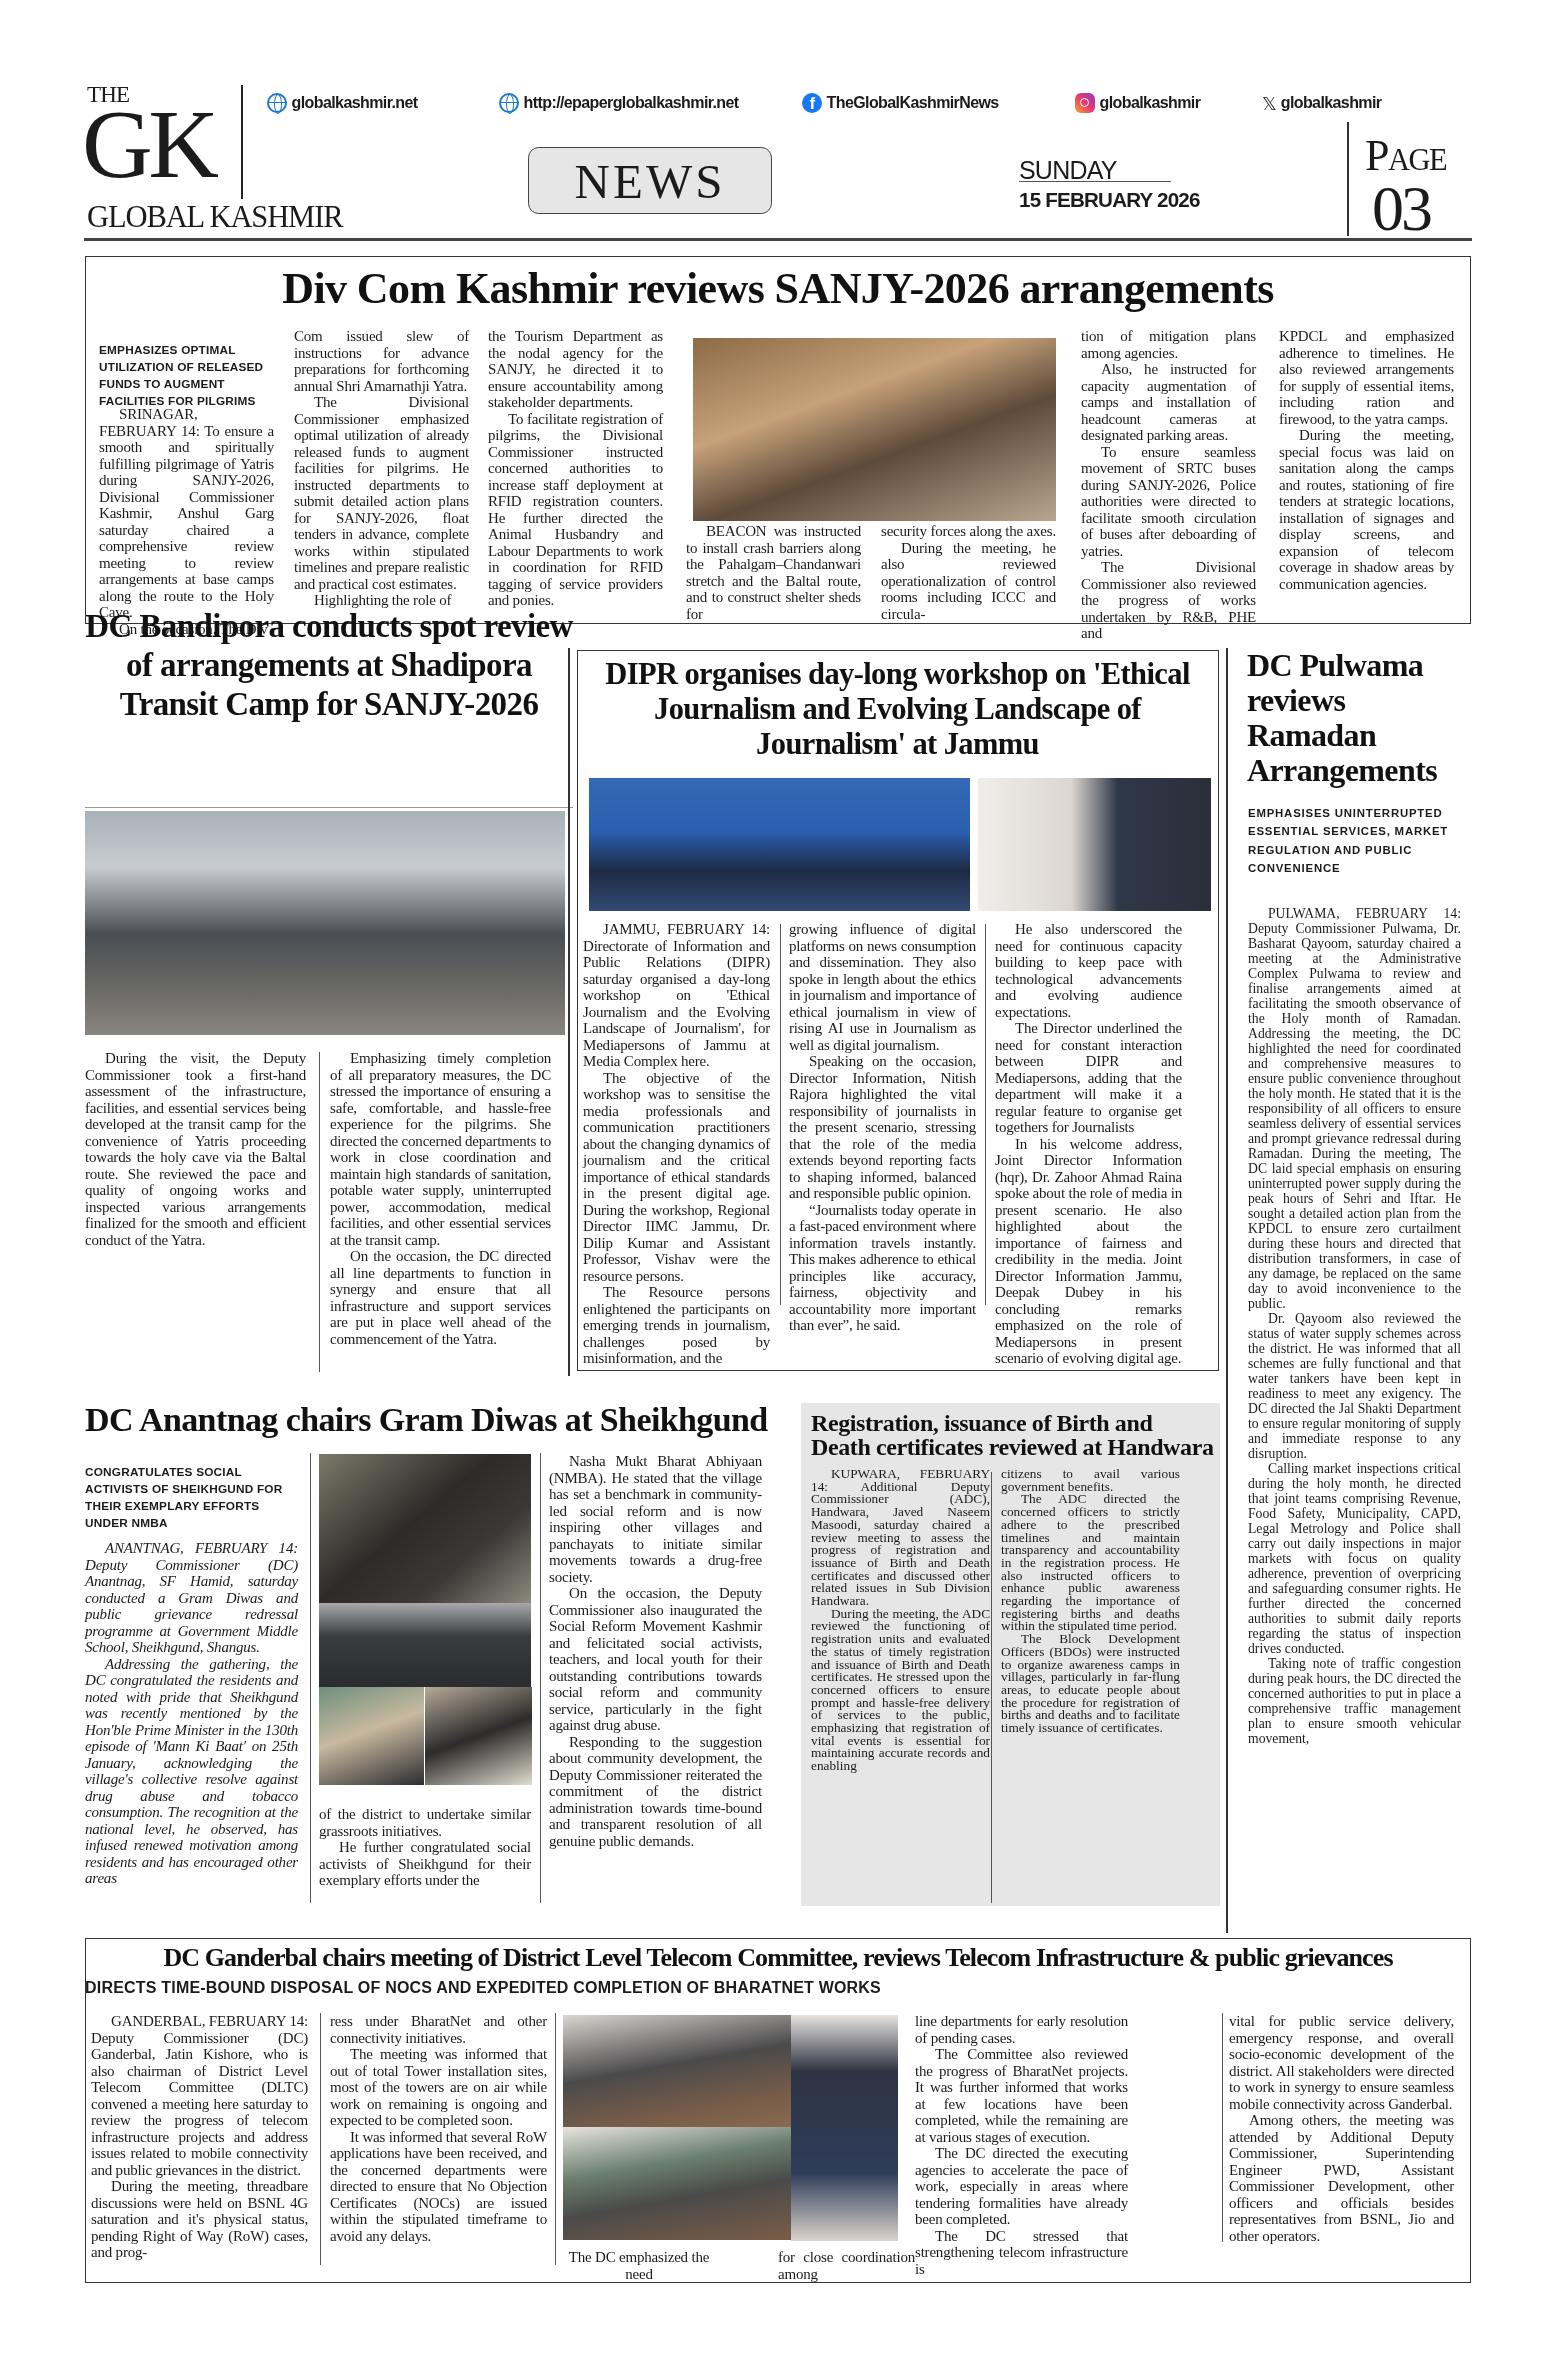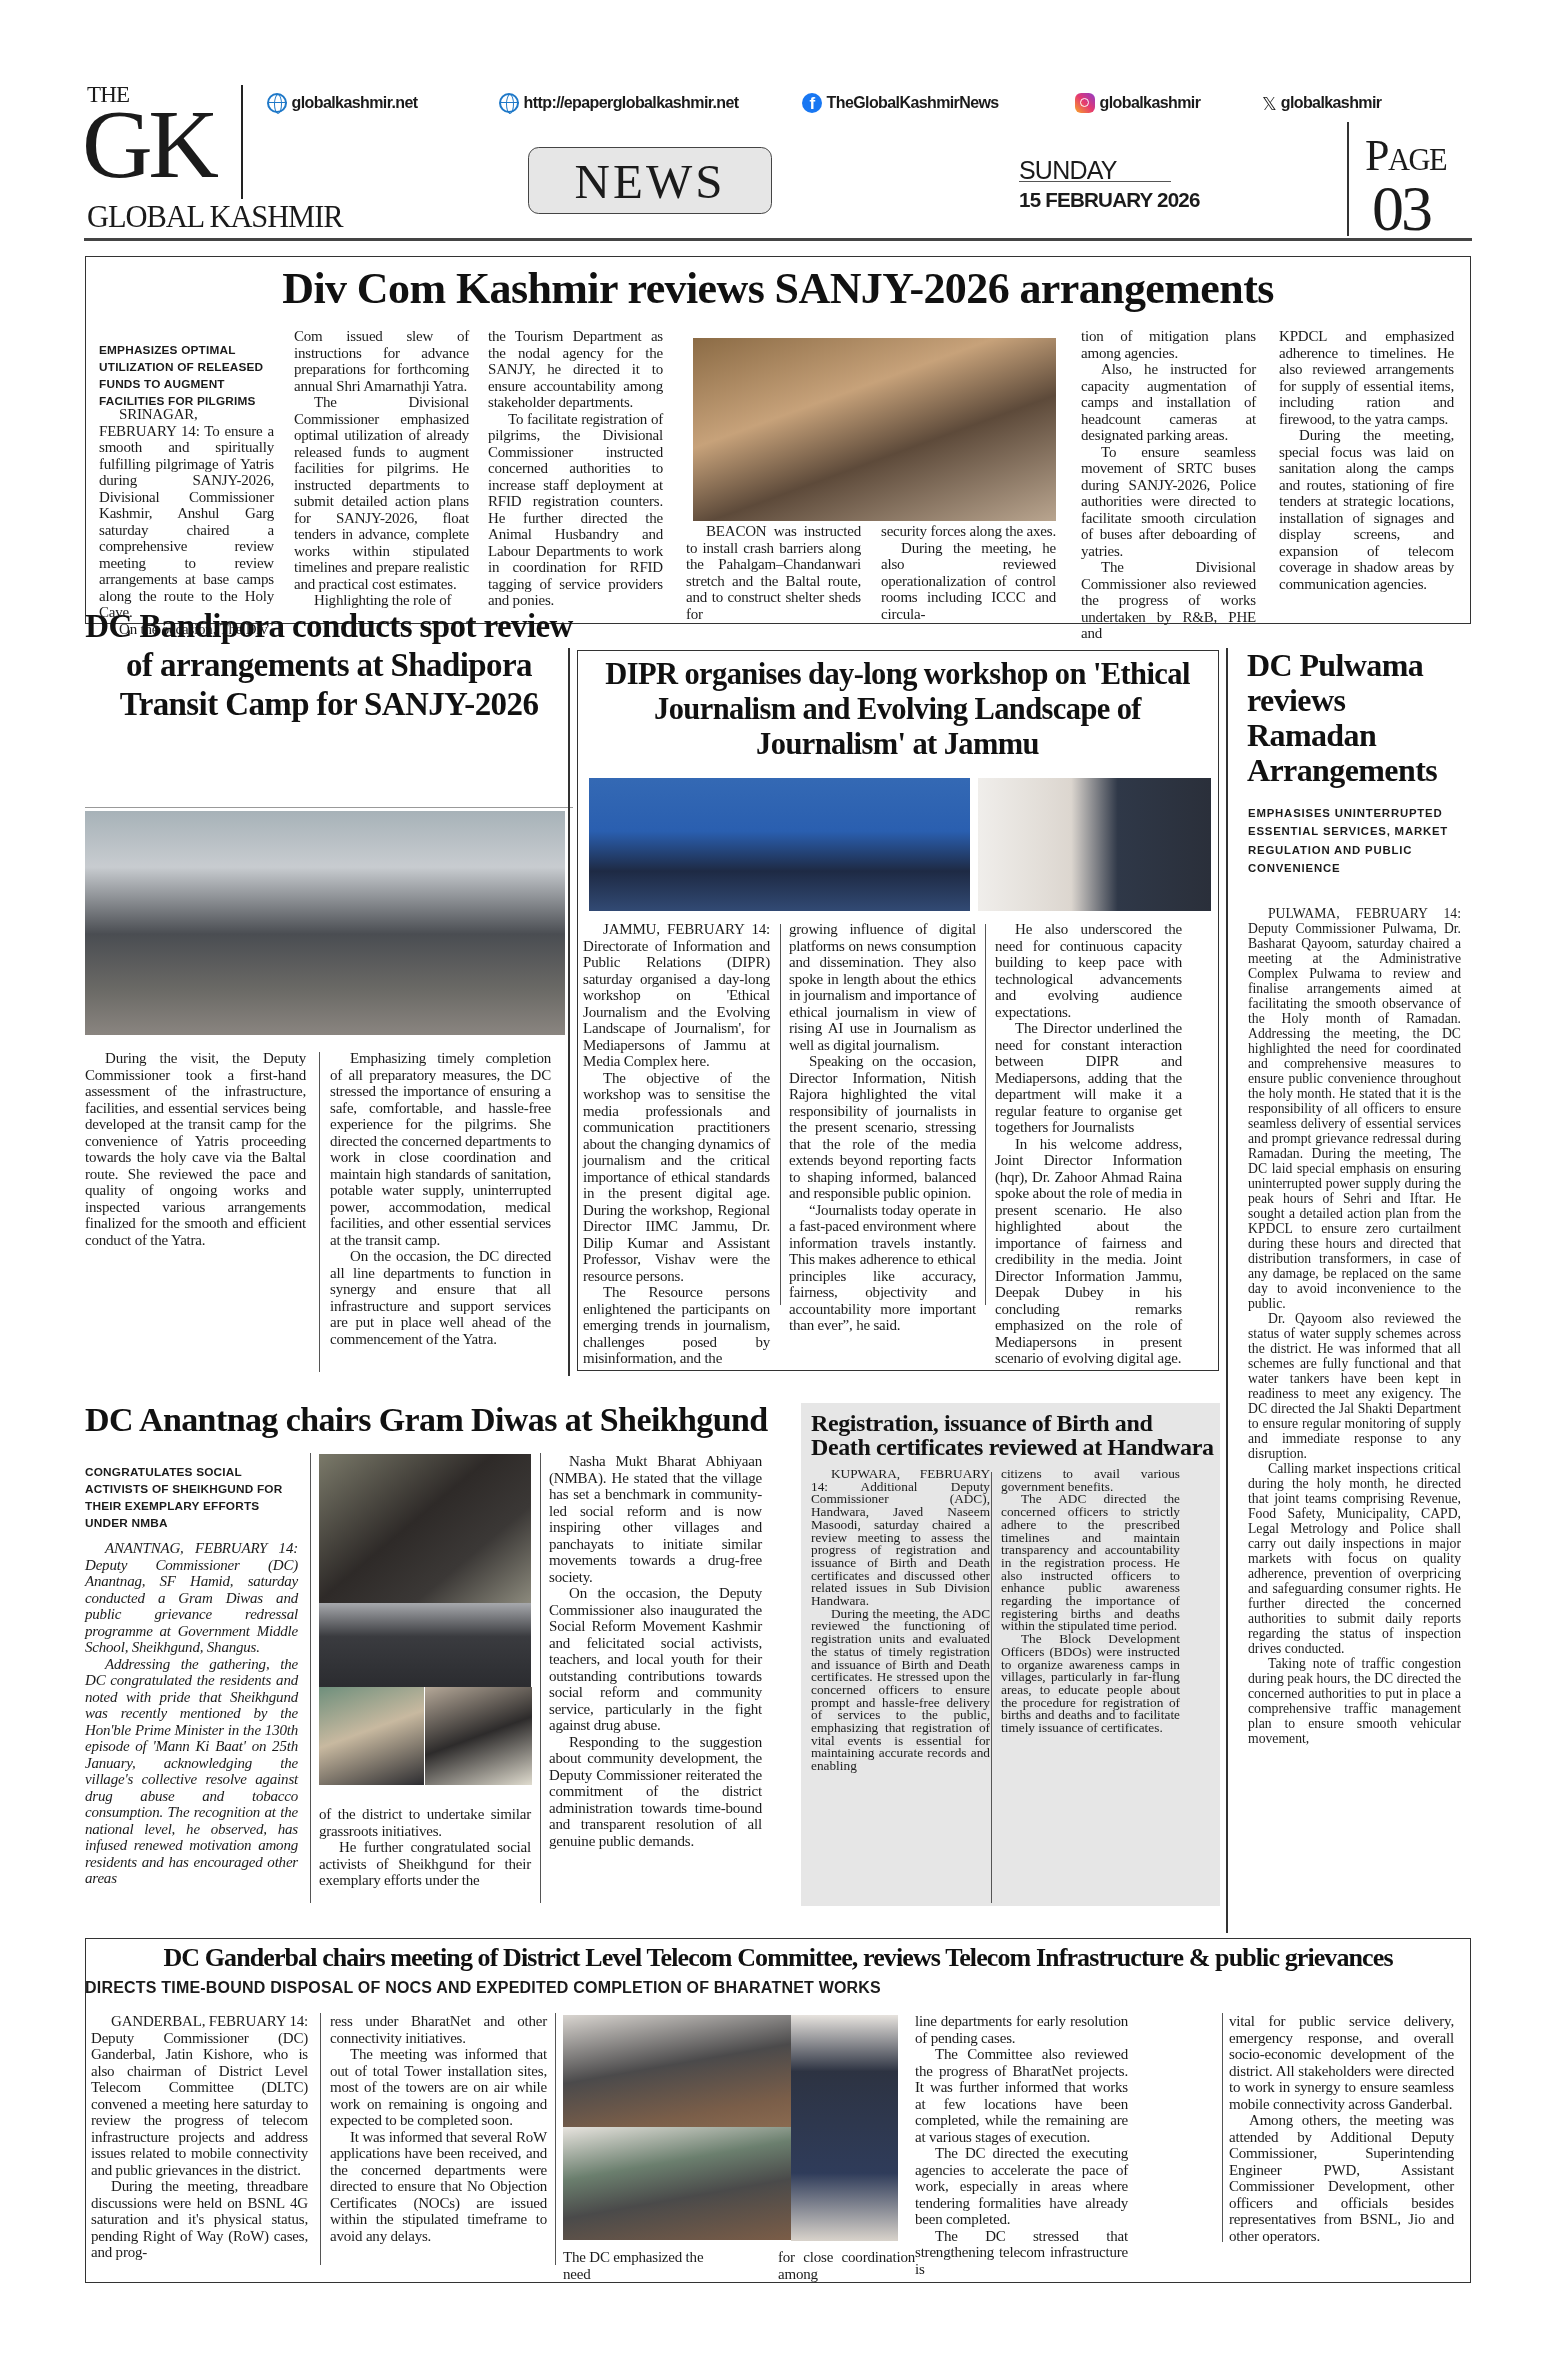--- a/index.html
+++ b/index.html
@@ -209,21 +209,21 @@
 <div class="vrule" style="left:320px; top:2013px; height:252px;"></div>
 <div class="col body-text" style="left:330px; top:2013px; width:217px;">
   <p style="text-indent:0">ress under BharatNet and other connectivity initiatives.</p>
     <p>The meeting was informed that out of total Tower installation sites, most of the towers are on air while work on remaining is ongoing and expected to be completed soon.</p>
     <p>It was informed that several RoW applications have been received, and the concerned departments were directed to ensure that No Objection Certificates (NOCs) are issued within the stipulated timeframe to avoid any delays.</p>
 </div>
 <div class="vrule" style="left:555px; top:2013px; height:252px;"></div>
 <div class="photo" style="left:563px; top:2015px; width:229px; height:113px; background:linear-gradient(170deg,#d9d5d0 0%,#4b4a4b 45%,#7a5e49 80%,#8a6a50 100%);"></div>
 <div class="photo" style="left:563px; top:2127px; width:229px; height:113px; background:linear-gradient(170deg,#e8e4df 0%,#6b7f6e 35%,#4a4a4a 60%,#7b5d47 100%);"></div>
 <div class="photo" style="left:791px; top:2015px; width:107px; height:226px; background:linear-gradient(180deg,#e7e3de 0%,#2d3342 25%,#2f3c5a 70%,#d9d3cb 100%);"></div>
-<div class="col body-text" style="left:563px; top:2249px; width:152px; text-align:left;">
+<div class="col body-text" style="left:563px; top:2249px; width:152px; text-align:center;">
   <p style="text-indent:0">The DC emphasized the need</p>
 </div>
 <div class="col body-text" style="left:778px; top:2249px; width:137px;">
   <p style="text-indent:0">for close coordination among</p>
 </div>
 <div class="col body-text" style="left:915px; top:2013px; width:259px; width:213px;">
   <p style="text-indent:0">line departments for early resolution of pending cases.</p>
     <p>The Committee also reviewed the progress of BharatNet projects. It was further informed that works at few locations have been completed, while the remaining are at various stages of execution.</p>
     <p>The DC directed the executing agencies to accelerate the pace of work, especially in areas where tendering formalities have already been completed.</p>
     <p>The DC stressed that strengthening telecom infrastructure is</p>

